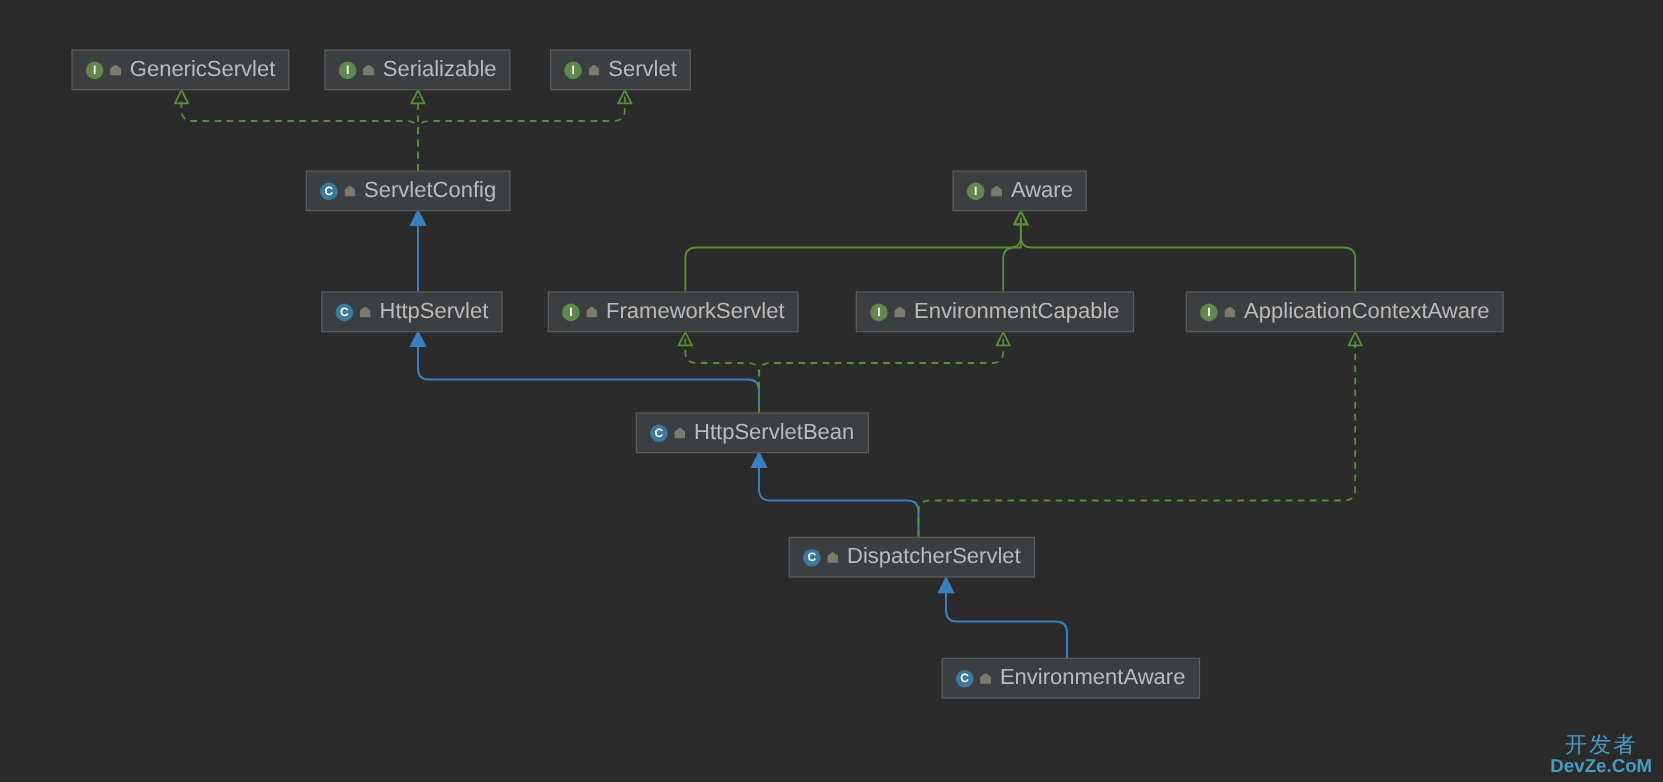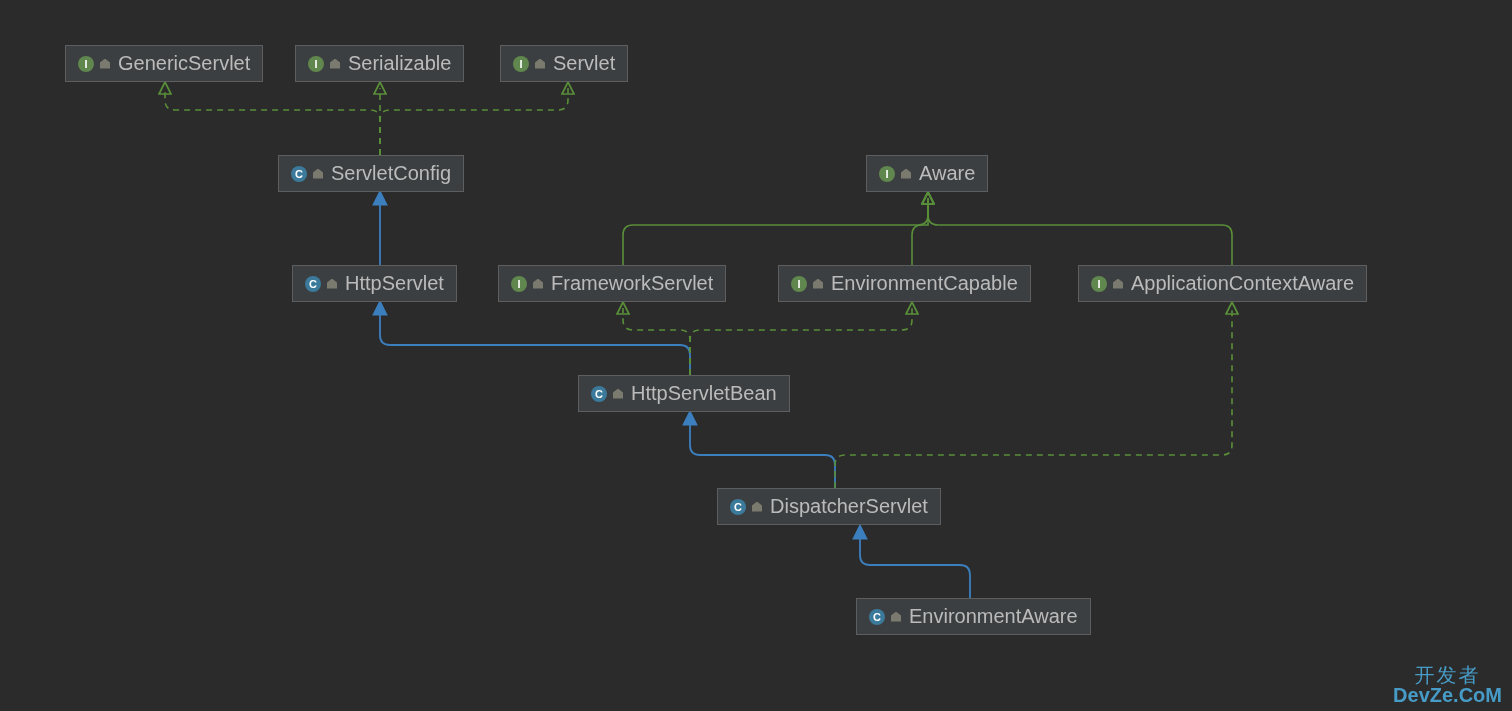--- a/index.html
+++ b/index.html
@@ -45,21 +45,21 @@
     right: 10px;
     bottom: 6px;
     font-size: 22px;
     color: #4aa8d8;
     font-family: Liberation Sans, sans-serif;
     opacity: .9;
     line-height: 1;
     text-align: center;
   }
   .watermark .s1 { font-size: 20px; letter-spacing: 2px; display:block;}
-  .watermark .s2 { font-size: 20px; font-weight: bold; display:block;}
+  .watermark .s2 { font-size: 17px; font-weight: bold; display:block;}
 </style>
 </head>
 <body>
 
 <svg class="connectors">
   <defs>
     <marker id="arrow-green" viewBox="0 0 12 12" refX="6" refY="6" markerWidth="9" markerHeight="9" orient="auto-start-reverse">
       <path d="M1 1 L11 6 L1 11 Z" fill="none" stroke="#5a8f3a" stroke-width="1.4"></path>
     </marker>
     <marker id="arrow-blue" viewBox="0 0 12 12" refX="6" refY="6" markerWidth="9" markerHeight="9" orient="auto-start-reverse">

